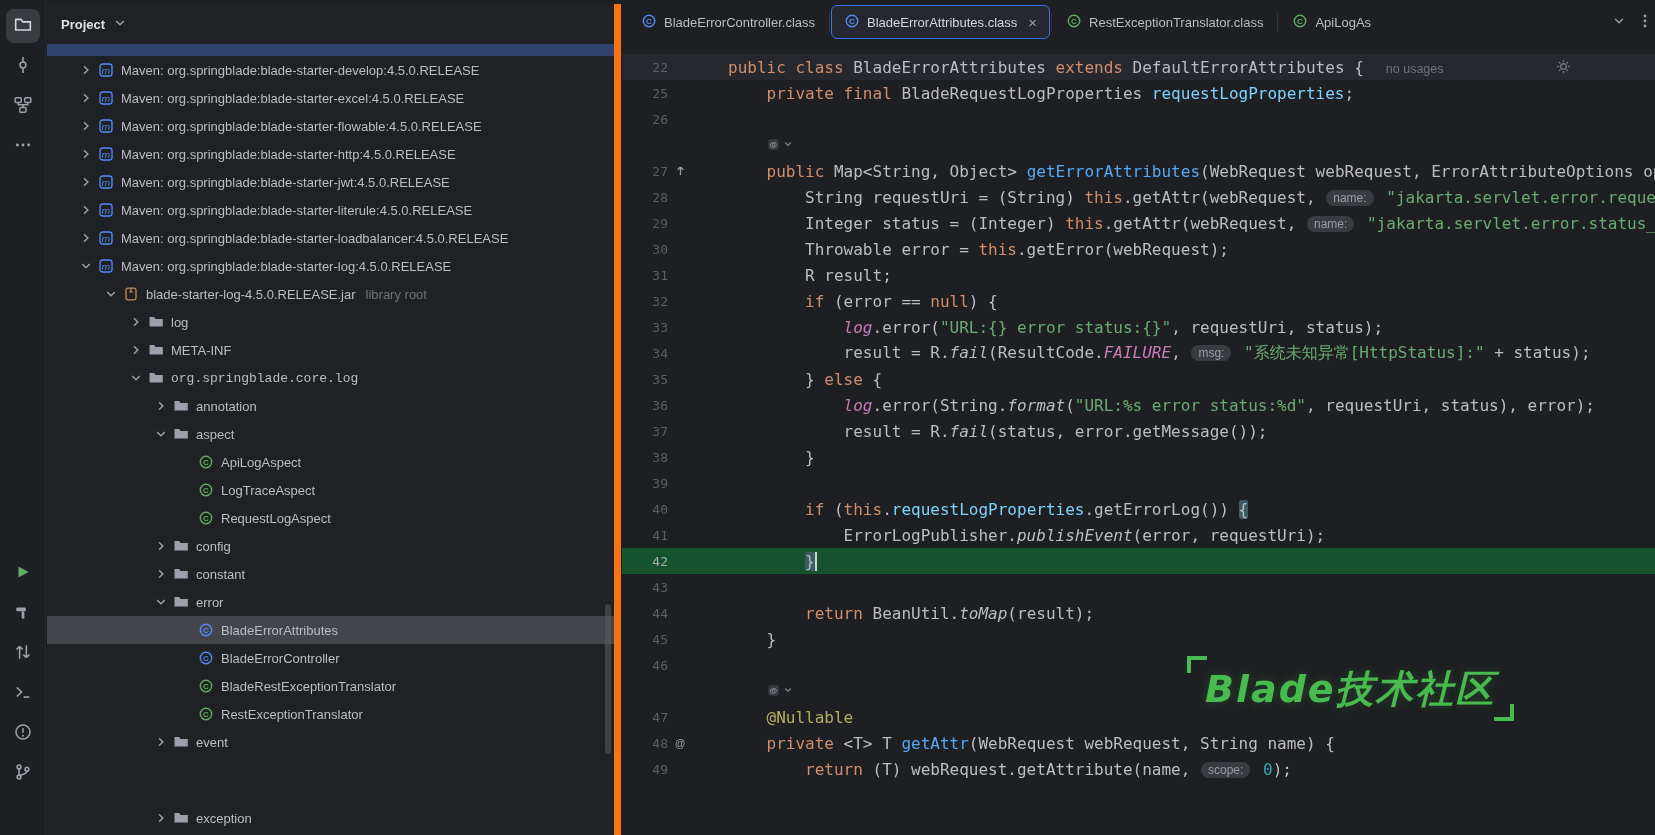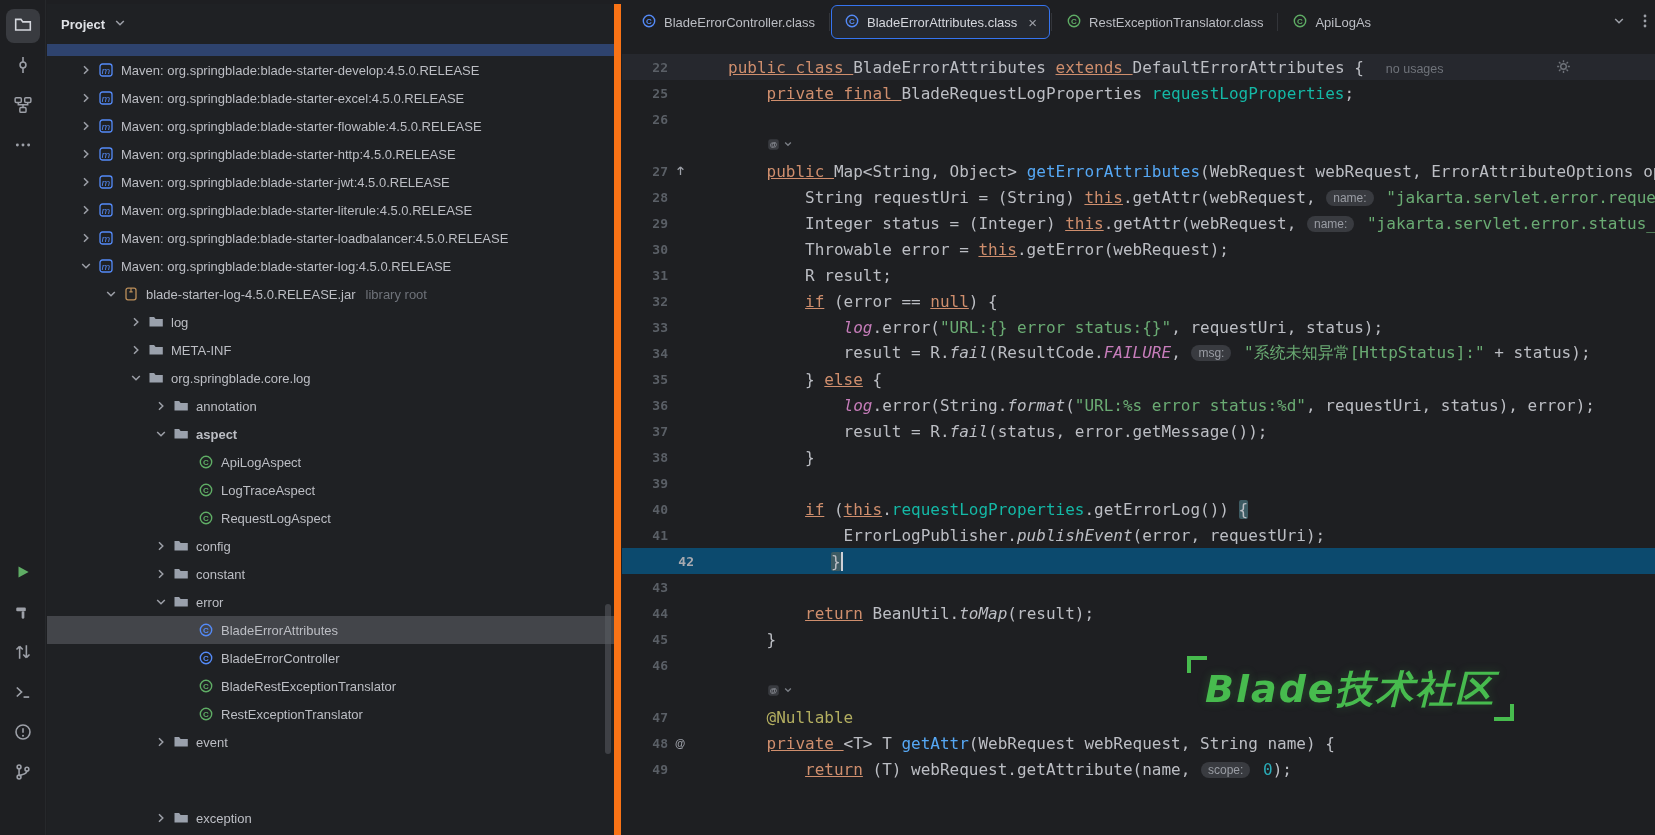--- a/index.html
+++ b/index.html
@@ -43,30 +43,30 @@
                   gap:10px; padding:0 2px 0 10px; background:#1E1F22; }
 
   .banner { height:38px; margin-top:8px; background:#26365E; display:flex; align-items:center;
             padding:0 16px; gap:10px; color:#DFE1E5; }
   .banner-links { margin-left:auto; display:flex; gap:30px; padding-right:6px; }
   .banner-links span { color:#6B9BFA; }
 
   .editor { margin-top:10px; position:relative; font-family:"DejaVu Sans Mono", monospace; }
   .cl { display:flex; height:26px; align-items:center; }
   .cl.sticky { background:#26282E; }
-  .cl.cur { background:#0c4a6e;padding-left:26px; }
-  .gut { width:76px; flex:none; display:flex; align-items:flex-start;font-weight:bold; }
+  .cl.cur { background:#14532d; }
+  .gut { width:76px; flex:none; display:flex; align-items:flex-start; }
   .lnum { width:46px; text-align:right; color:#5A5F66; font-size:13px; }
   .lnum.cur-num { color:#A8AAB0; }
   .gicon { width:24px; display:flex; justify-content:center; align-items:center; }
   .code { flex:1; padding-left:30px; white-space:pre; overflow:hidden; font-size:16px; color:#BCBEC4; }
-  .c-kw { color:#CF8E6D;text-decoration:underline; }
+  .c-kw { color:#CF8E6D; }
   .c-pl { color:#BCBEC4; }
   .c-st { color:#6AAB73; }
-  .c-fd { color:#14b8a6; }
+  .c-fd { color:#7dd3fc; }
   .c-sf { color:#C77DBB; font-style:italic; }
   .c-cf { color:#C77DBB; font-style:italic; }
   .c-md { color:#56A8F5; }
   .c-sm { color:#BCBEC4; font-style:italic; }
   .c-an { color:#B3AE60; }
   .c-nm { color:#2AACB8; }
   .c-bh { background:#3D5B63; border-radius:2px; }
   .c-bd { background:#393B40; color:#999CA3; border-radius:9px; padding:1px 7px; font-size:12px;
           font-family:"Liberation Sans", sans-serif; margin:0 3px 0 1px; position:relative; top:-1px; }
   .caret { display:inline-block; width:2px; height:19px; background:#CED0D6; vertical-align:text-bottom; }
@@ -315,21 +315,21 @@
               <path d="M6 4.2 9.8 8 6 11.8" stroke="#9DA0A8" fill="none" stroke-width="1.5"></path>
             </svg>
           </span>
           <span class="ticon">
             <svg width="16" height="16" viewBox="0 0 16 16">
               <path d="M1.5 3h4.6l1.5 2h7.2v7.5H1.5z" fill="#9AA1AC"></path>
             </svg>
           </span>
           <span>META-INF</span>
         </div>
-        <div class="row" style="padding-left: 80px;">
+        <div class="row" style="padding-left: 80px; font-family: Liberation Mono, monospace;">
           <span class="chev">
             <svg width="16" height="16" viewBox="0 0 16 16">
               <path d="M4.2 6 8 9.8 11.8 6" stroke="#9DA0A8" fill="none" stroke-width="1.5"></path>
             </svg>
           </span>
           <span class="ticon">
             <svg width="16" height="16" viewBox="0 0 16 16">
               <path d="M1.5 3h4.6l1.5 2h7.2v7.5H1.5z" fill="#9AA1AC"></path>
             </svg>
           </span>
@@ -341,21 +341,21 @@
               <path d="M6 4.2 9.8 8 6 11.8" stroke="#9DA0A8" fill="none" stroke-width="1.5"></path>
             </svg>
           </span>
           <span class="ticon">
             <svg width="16" height="16" viewBox="0 0 16 16">
               <path d="M1.5 3h4.6l1.5 2h7.2v7.5H1.5z" fill="#9AA1AC"></path>
             </svg>
           </span>
           <span>annotation</span>
         </div>
-        <div class="row" style="padding-left: 105px; font-weight: bold;">
+        <div class="row" style="padding-left: 105px;">
           <span class="chev">
             <svg width="16" height="16" viewBox="0 0 16 16">
               <path d="M4.2 6 8 9.8 11.8 6" stroke="#9DA0A8" fill="none" stroke-width="1.5"></path>
             </svg>
           </span>
           <span class="ticon">
             <svg width="16" height="16" viewBox="0 0 16 16">
               <path d="M1.5 3h4.6l1.5 2h7.2v7.5H1.5z" fill="#9AA1AC"></path>
             </svg>
           </span>

